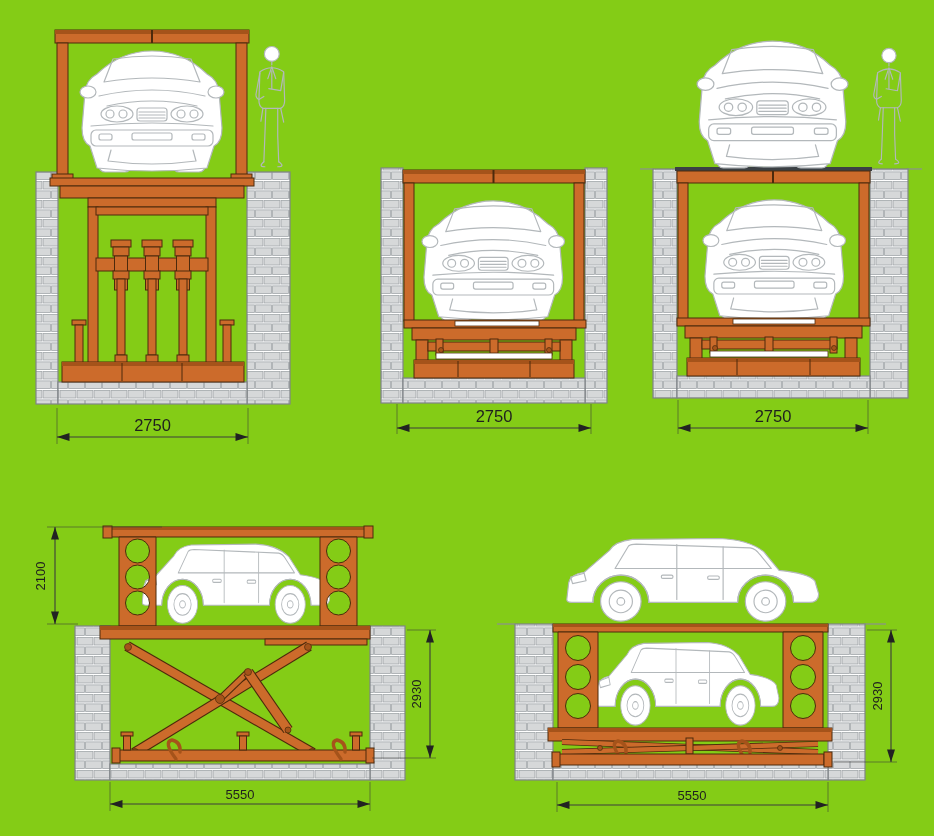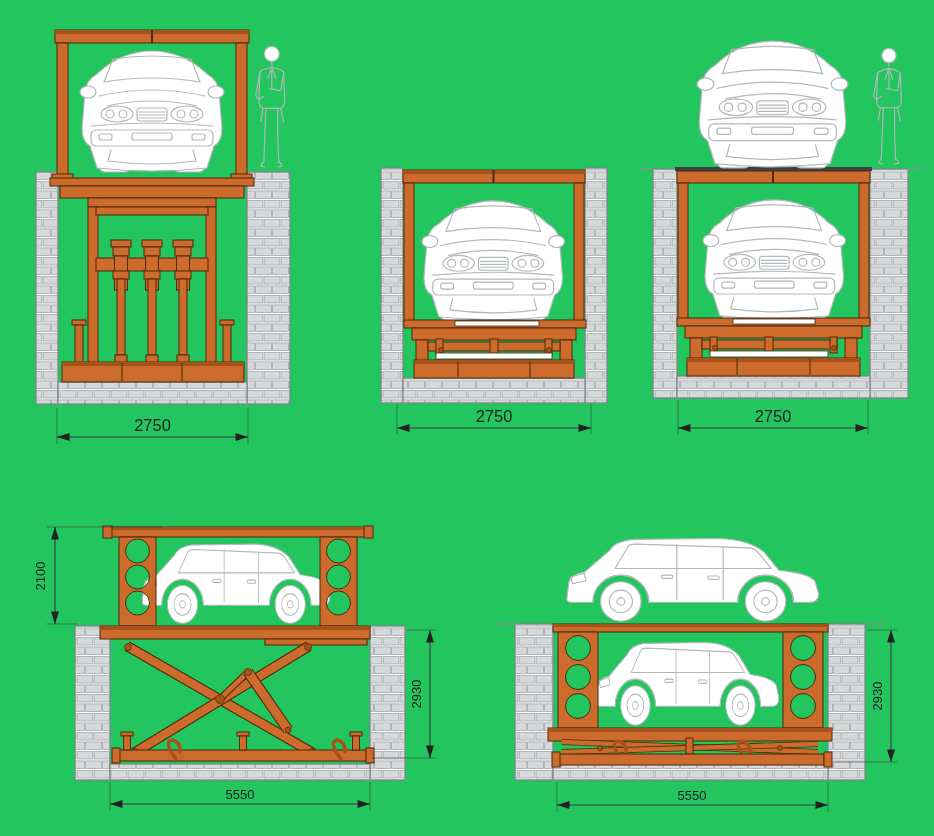--- a/index.html
+++ b/index.html
@@ -1,21 +1,21 @@
 <!DOCTYPE html>
 <html style="--c-orange: #CC6B2B; --c-orange-dark: #A5531A; --c-outline: #4C2A0C; --c-brick: #D6D8D9; --c-brick-line: #A2A7AA; --c-wall-line: #7F8488; --c-sketch: #B3B8BB; --c-dim-line: #3C3C3C; --c-dim-text: #1F1F1F;"><head>
 <meta charset="utf-8">
 <style>
   :root{
     --c-orange:#CC6B2B; --c-orange-dark:#A5531A; --c-outline:#4C2A0C;
     --c-brick:#D6D8D9; --c-brick-line:#A2A7AA; --c-wall-line:#7F8488;
     --c-sketch:#B3B8BB; --c-dim-line:#3C3C3C; --c-dim-text:#1F1F1F;
   }
   html,body{margin:0;padding:0;background:#fff;}
-  .canvas{position:relative;width:934px;height:836px;background:#22c55e;overflow:hidden;text-align:right;}
+  .canvas{position:relative;width:934px;height:836px;background:#84cc16;overflow:hidden;text-align:right;}
   svg{display:block;}
   
   .oF{fill:var(--c-orange);stroke:var(--c-outline);stroke-width:1;}
   .oDs{fill:var(--c-orange-dark);stroke:none;}
   .pin{fill:var(--c-orange-dark);stroke:var(--c-outline);stroke-width:.7;}
   .wh{fill:#fff;stroke:var(--c-outline);stroke-width:.8;}
   .dk{fill:#3B4044;stroke:none;}
   .jnt{stroke:var(--c-outline);stroke-width:2;}
   .div{stroke:var(--c-outline);stroke-width:1;}
   

